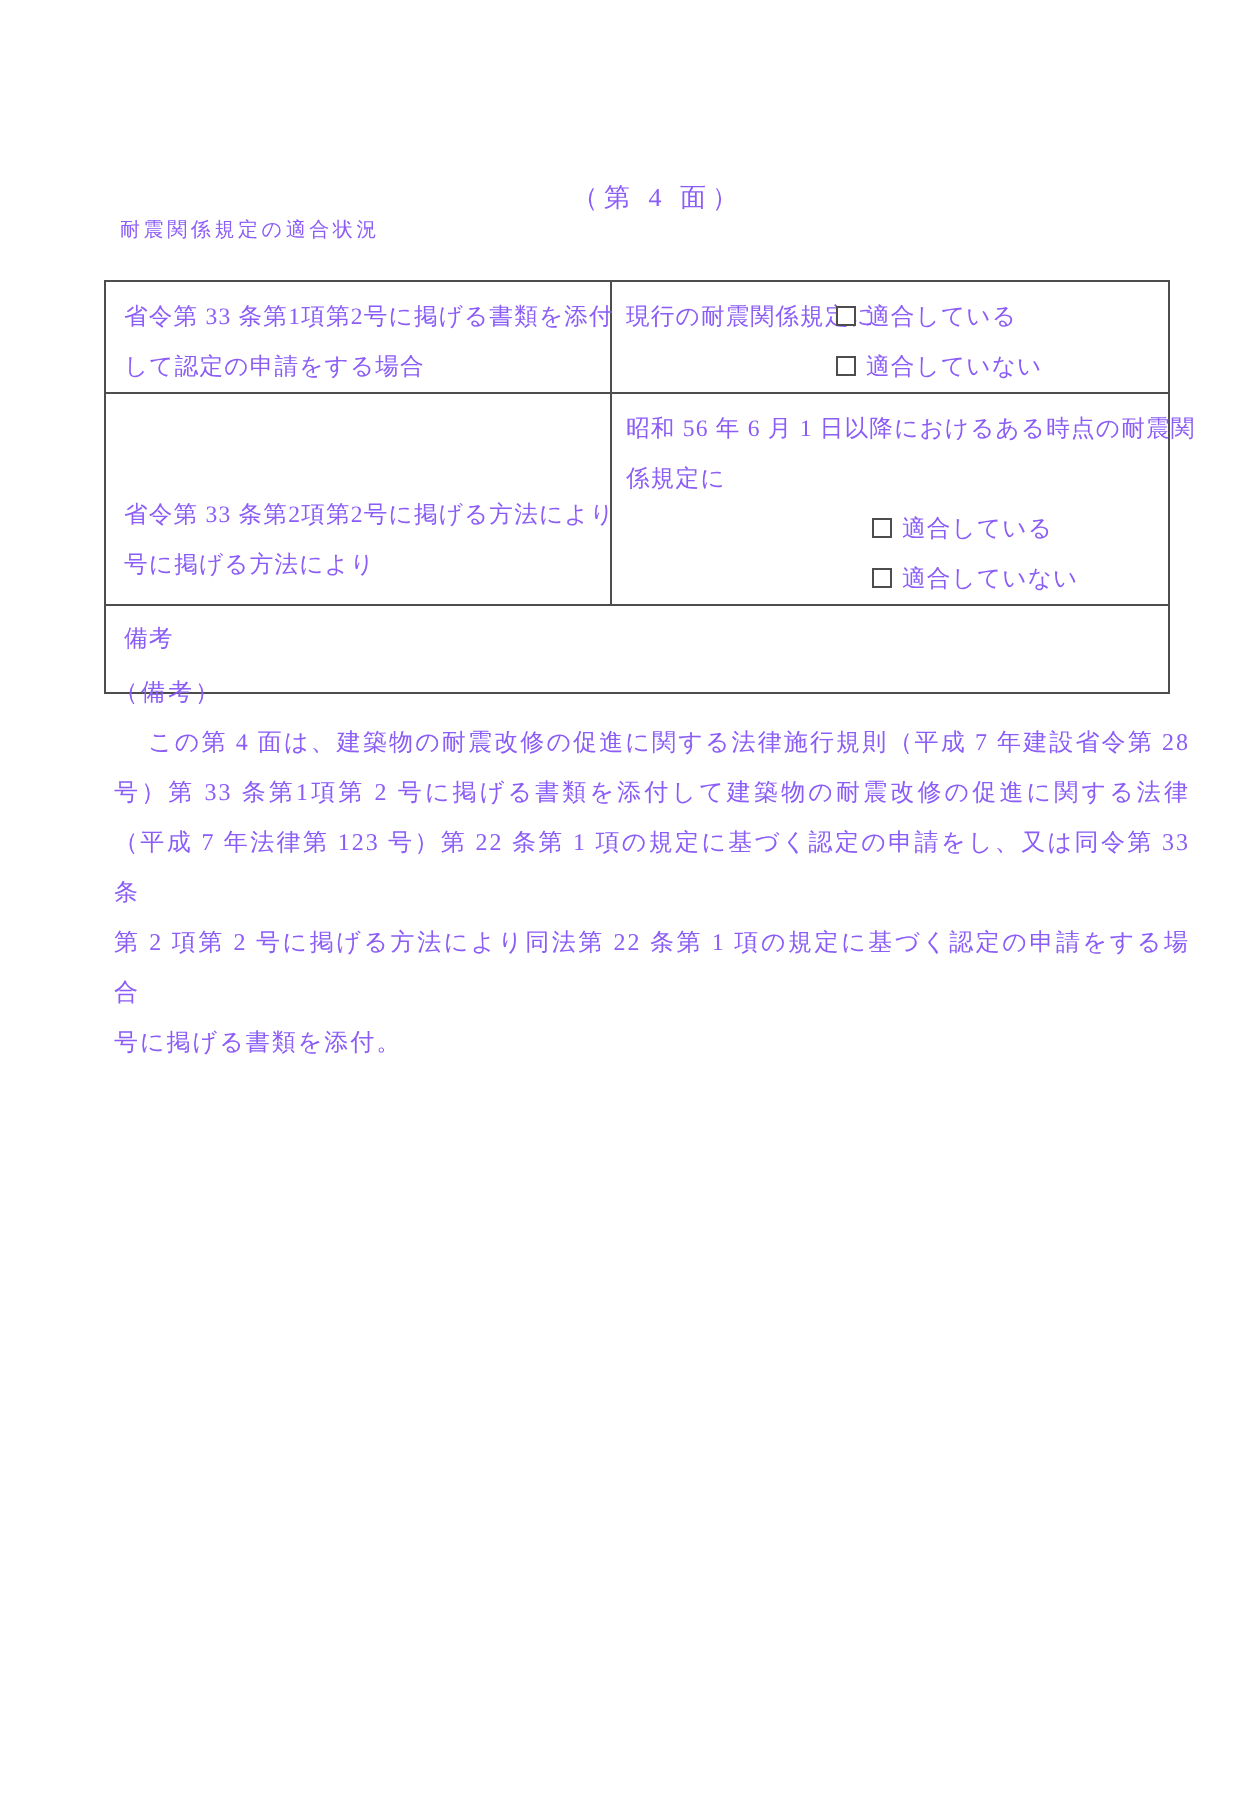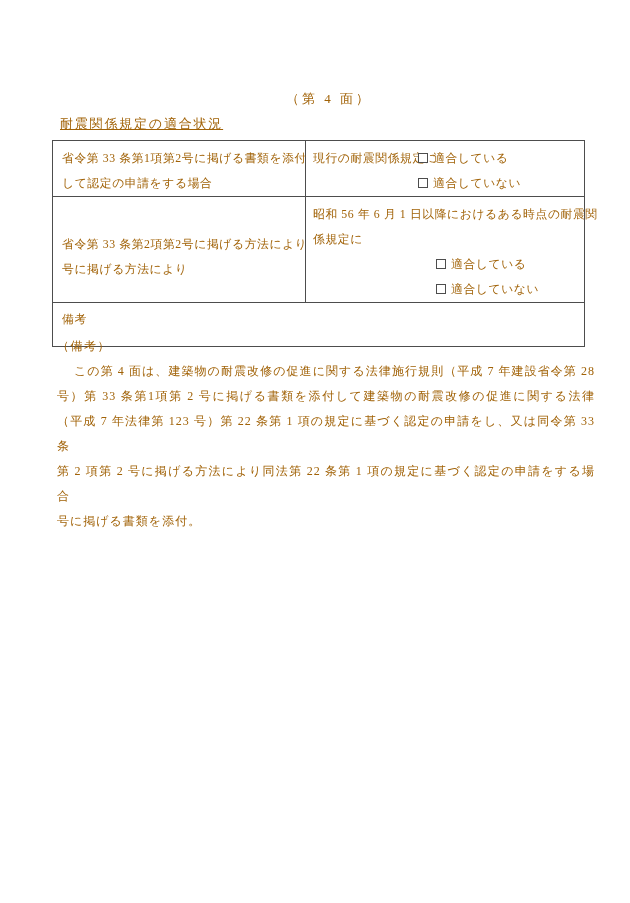--- a/index.html
+++ b/index.html
@@ -3,65 +3,64 @@
 <meta charset="utf-8">
 <style>
   * { margin: 0; padding: 0; box-sizing: border-box; }
   html, body { background: #e8e8e8; }
   .page {
     position: relative;
     width: 630px;
     height: 903px;
     margin: 0 auto;
     background: #ffffff;
-    color: #a16207;
+    color: #8b5cf6;
     font-family: "Liberation Serif", "DejaVu Serif", serif;
     overflow: hidden;
   }
   .sheet-label {
     position: absolute;
     top: 90px;
     left: 0;
     width: 630px;
     padding-left: 28px;
     text-align: center;
     font-size: 13px;
     letter-spacing: 3px;
     white-space: nowrap;
   }
   .section-title {
     position: absolute;
-    top: 115px;
+    top: 108px;
     left: 60px;
-    font-size: 13px;
+    font-size: 10px;
     font-weight: normal;
     letter-spacing: 1.8px;
     white-space: nowrap;
-    text-decoration: underline;
   }
   table.compliance {
     position: absolute;
     top: 140px;
     left: 52px;
     width: 532px;
     border-collapse: collapse;
     table-layout: fixed;
   }
   table.compliance td {
     border: 1px solid #4d4d4d;
     vertical-align: top;
     font-size: 11.8px;
     letter-spacing: 0.6px;
     line-height: 25px;
   }
   td.cell-left  { width: 253px; padding: 5px 6px 0 9px; }
   td.cell-right { width: 279px; padding: 5px 4px 0 7px; }
   tr.row1 td { height: 49px; }
   tr.row2 td { height: 97px; }
-  tr.row2 td.cell-left { padding-top: 35px; }
+  tr.row2 td.cell-left { padding-top: 48px; }
   td.cell-remarks { height: 44px; padding: 4px 6px 0 9px; }
   .tline { white-space: nowrap; }
   .rlabel { display: inline-block; width: 105px; white-space: nowrap; }
   .opt { white-space: nowrap; }
   .opt-block { display: block; }
   .row1-opt2 { margin-left: 105px; }
   .row2-opt  { margin-left: 123px; }
   .cb {
     display: inline-block;
     width: 10px;

